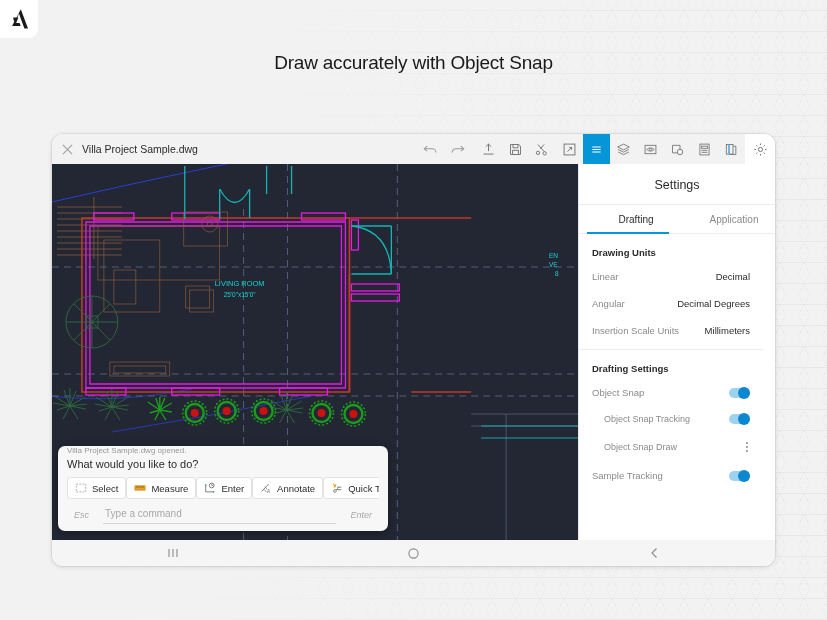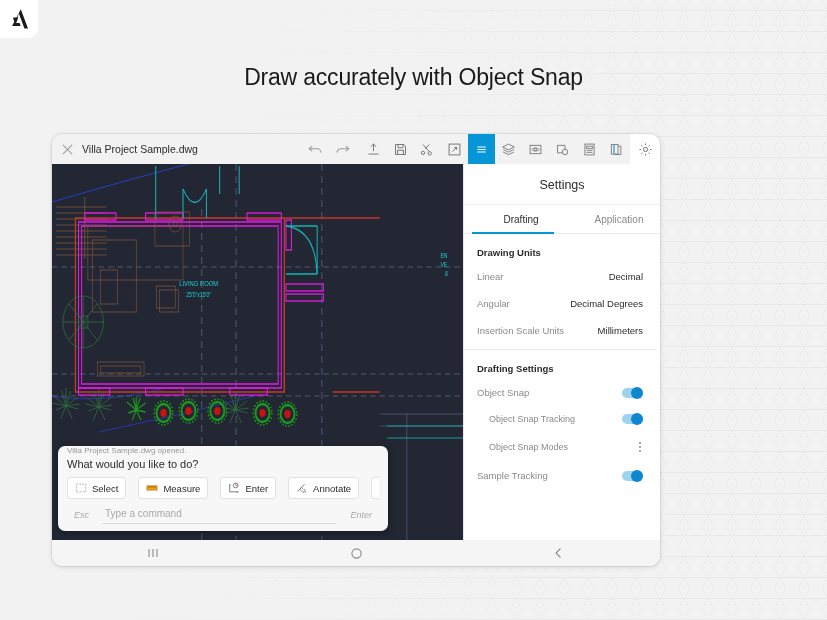--- a/index.html
+++ b/index.html
@@ -38,33 +38,32 @@
     border-bottom-right-radius: 9px;
     display: flex; align-items: center; justify-content: center;
     z-index: 20;
   }
 
   
   #headline {
     position: absolute;
     top: 52px; left: 0; right: 0;
     text-align: center;
-    font-size: 23px;
+    font-size: 19px;
     font-weight: 400;
     color: #1a1a1a;
     letter-spacing: -0.2px;
     z-index: 10;
-    margin-top: 12px;
   }
 
   
   #device {
     position: absolute;
     left: 52px; top: 134px;
-    width: 608px; height: 432px;
+    width: 723px; height: 432px;
     background: #f5f5f5;
     border-radius: 11px;
     box-shadow: 0 1px 5px rgba(0,0,0,0.13), 0 0 0 1px rgba(0,0,0,0.05);
     overflow: hidden;
     z-index: 10;
     display: flex; flex-direction: column;
   }
 
   
   #app-topbar {
@@ -111,21 +110,21 @@
     left: 6px; bottom: 9px;
     width: 330px;
     background: #f7f7f7;
     border-radius: 7px;
     box-shadow: 0 2px 9px rgba(0,0,0,0.35);
     padding: 0 9px 7px 9px;
     z-index: 5;
   }
   #cmd-status { font-size: 8px; color: #999; margin-bottom: 3px; }
   #cmd-prompt { font-size: 11px; color: #2b2b2b; margin-bottom: 7px; }
-  #cmd-actions { display: flex; gap: 12px; overflow: hidden; align-items: center; }
+  #cmd-actions { display: flex; gap: 0; overflow: hidden; align-items: center; }
   .cmd-btn {
     background: #fff;
     border: 1px solid #e2e2e2;
     border-radius: 3px;
     height: 22px;
     padding: 0 7px;
     display: flex; align-items: center; gap: 5px;
     font-size: 9.5px; color: #2b2b2b;
     white-space: nowrap; flex: none;
     cursor: pointer;
@@ -168,21 +167,21 @@
     font-size: 10px; color: #8a8a8a;
     padding: 9px 0 8px 16px;
     position: relative; cursor: pointer;
   }
   .set-tab.active { color: #2b2b2b; }
   .set-tab.active::after {
     content: ""; position: absolute;
     left: 8px; right: 8px; bottom: -1px; height: 2px;
     background: #0696d7;
   }
-  #settings-scroll { flex: 1; overflow: hidden; padding: 0 4px 4px 0; }
+  #settings-scroll { flex: 1; overflow: hidden; padding: 0 12px 4px 0; }
   .set-group-hdr {
     font-size: 9.5px; font-weight: bold; color: #2b2b2b;
     padding: 13px 13px 5px 13px;
   }
   .set-row {
     display: flex; align-items: center; justify-content: space-between;
     padding: 8px 13px;
     font-size: 9.5px;
     text-align: right;
   }
@@ -563,21 +562,21 @@
           <span class="set-label">Object Snap</span>
           <span class="toggle"></span>
         </div>
 
         <div class="set-row indent">
           <span class="set-label">Object Snap Tracking</span>
           <span class="toggle"></span>
         </div>
 
         <div class="set-row indent">
-          <span class="set-label">Object Snap Modes</span>
+          <span class="set-label">Object Snap Draw</span>
           <span class="kebab">
               <span></span>
               <span></span>
               <span></span>
             </span>
         </div>
 
         <div class="set-row">
           <span class="set-label">Sample Tracking</span>
           <span class="toggle"></span>

